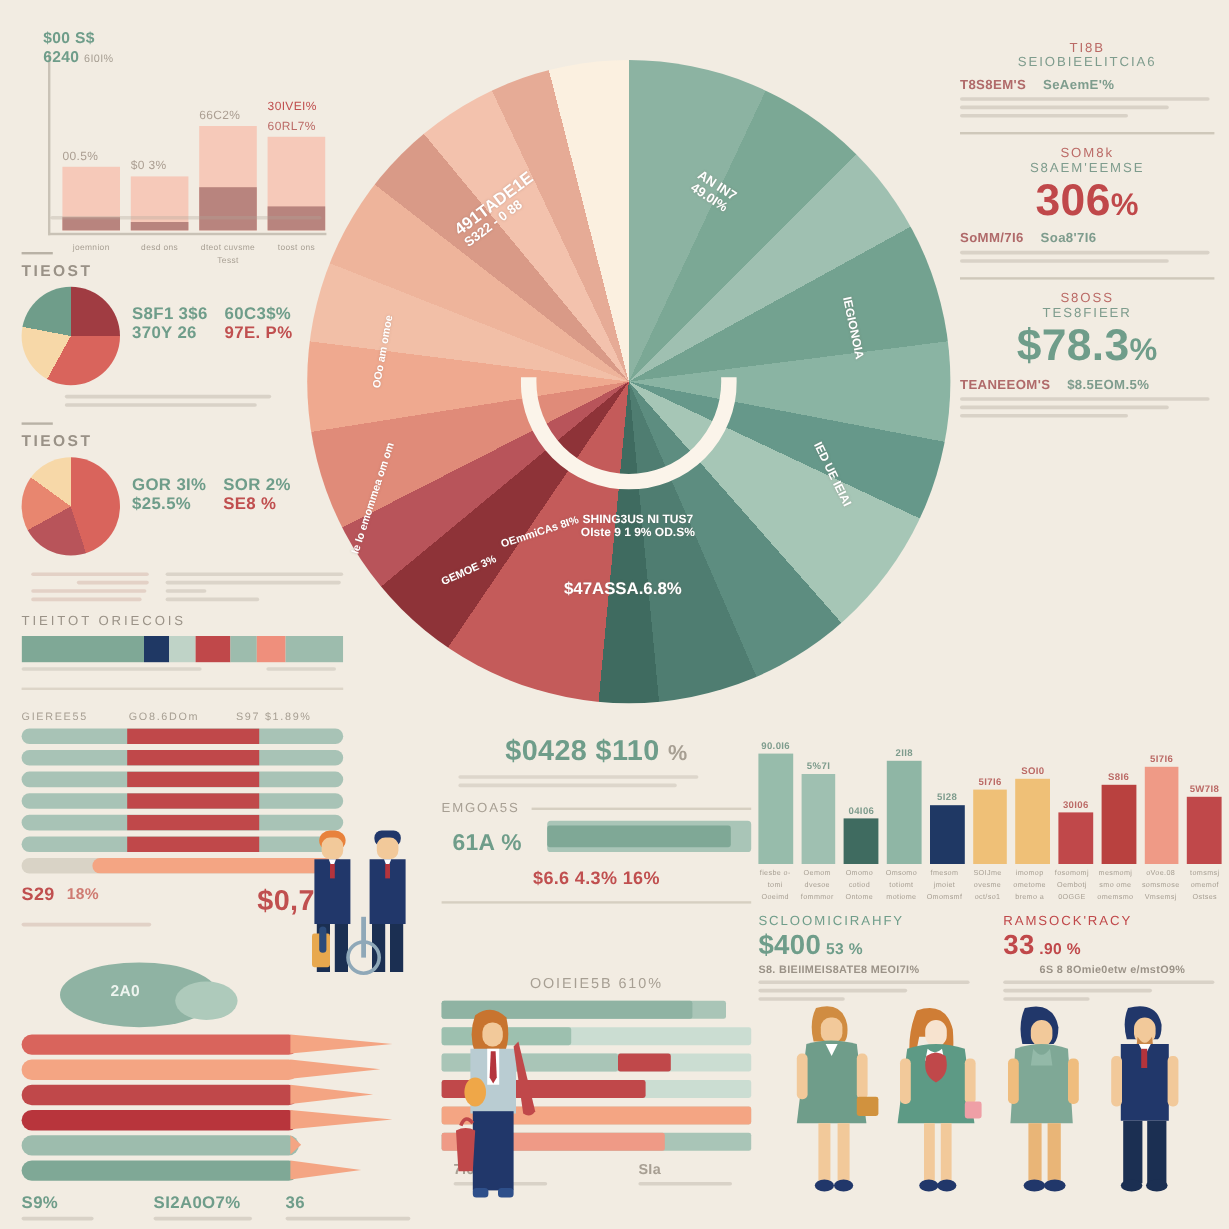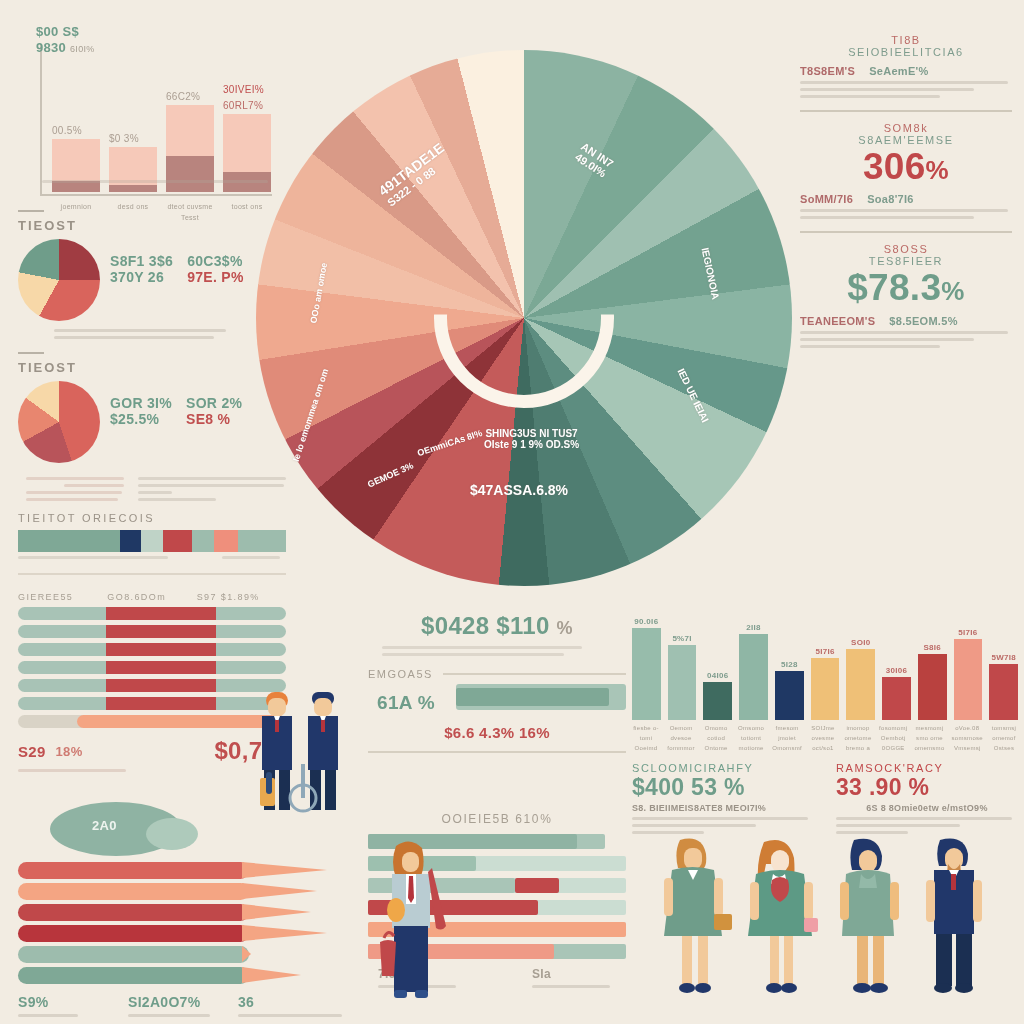--- a/index.html
+++ b/index.html
@@ -54,21 +54,21 @@
   .divider { height: 1.5px; background: #ddd5c8; margin: 10px 0; }
 
   
   #prog-block { position: absolute; left: 18px; top: 592px; width: 268px; }
   #prog-block .colhd { display: flex; font-size: 9px; letter-spacing: 1.4px; color: #a79f93; margin-bottom: 5px; }
   #prog-block .colhd span { flex: 1; }
   .prow { position: relative; height: 13px; margin-bottom: 5px; background: #a8c3b6; border-radius: 7px; overflow: hidden; }
   .prow .fill { position: absolute; top: 0; bottom: 0; background: #c0484a; }
   #prog-block .orange { background: #d9d3c6; }
   #prog-block .orange .fill { background: #f4a583; border-radius: 7px; }
-  #prog-block .foot { display: flex; align-items: center; gap: 10px; margin-top: 9px; }
+  #prog-block .foot { display: flex; align-items: flex-start; gap: 10px; margin-top: 9px; }
 
   
   #arrow-block { position: absolute; left: 18px; top: 800px; width: 330px; }
   .blob { position: absolute; border-radius: 50%; }
   .arow { position: relative; height: 17px; margin-bottom: 4px; }
   .arow .stem { position: absolute; left: 0; top: 0; bottom: 0; border-radius: 9px; }
   .arow .head { position: absolute; top: 0; width: 0; height: 0; border-top: 8.5px solid transparent; border-bottom: 8.5px solid transparent; }
 
   
   #bigpie { position: absolute; left: 256px; top: 50px; width: 536px; height: 536px; border-radius: 50%; }
@@ -111,37 +111,37 @@
   #br-bars .col { flex: 1; display: flex; flex-direction: column; align-items: center; justify-content: flex-end; height: 100%; }
   #br-bars .vl { font-size: 8px; margin-bottom: 2px; font-weight: bold; }
   #br-bars .bb { width: 100%; }
   #br-xlabels { position: absolute; left: 632px; top: 723px; width: 386px; display: flex; gap: 7px; }
   #br-xlabels .xc { flex: 1; font-size: 6px; line-height: 1.7; text-align: center; }
 
   #br-stats { position: absolute; left: 632px; top: 762px; width: 386px; display: flex; gap: 22px; }
   #br-stats .c { flex: 1; }
   #br-stats .t { font-size: 11px; letter-spacing: 1.6px; }
   #br-stats .n { font-size: 23px; font-weight: bold; }
-  #br-stats .n .p { font-size: 23px; }
+  #br-stats .n .p { font-size: 13px; }
   #br-stats .sub { font-size: 9px; font-weight: bold; margin: 2px 0 3px; }
 
   
   .person { position: absolute; }
 </style>
 </head>
 <body>
 
 <div id="poster">
 
   <div id="tl-bars">
     <div class="axis-v"></div>
     <div class="axis-h"></div>
     <div class="title1 blurtext green">$00 S$</div>
     <div class="title2 blurtext green">
-      <span>9830</span>
+      <span>6240</span>
       <small class="muted">6I0I%</small>
     </div>
     <div id="tl-bars-body">
         <div class="bar" style="left: 34px; height: 53.2px;">
           <div class="lower" style="height: 21.0526%;"></div>
         </div>
         <div class="bar" style="left: 91px; height: 44.8px;">
           <div class="lower" style="height: 15.625%;"></div>
         </div>
         <div class="bar" style="left: 148px; height: 86.8px;">

